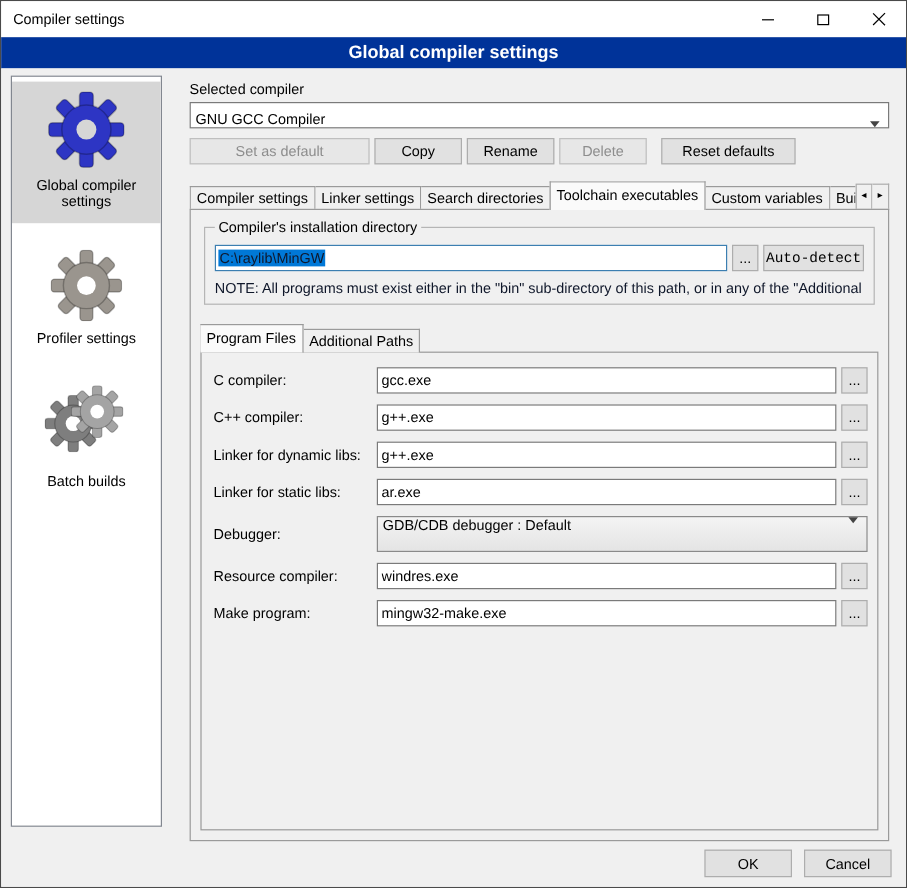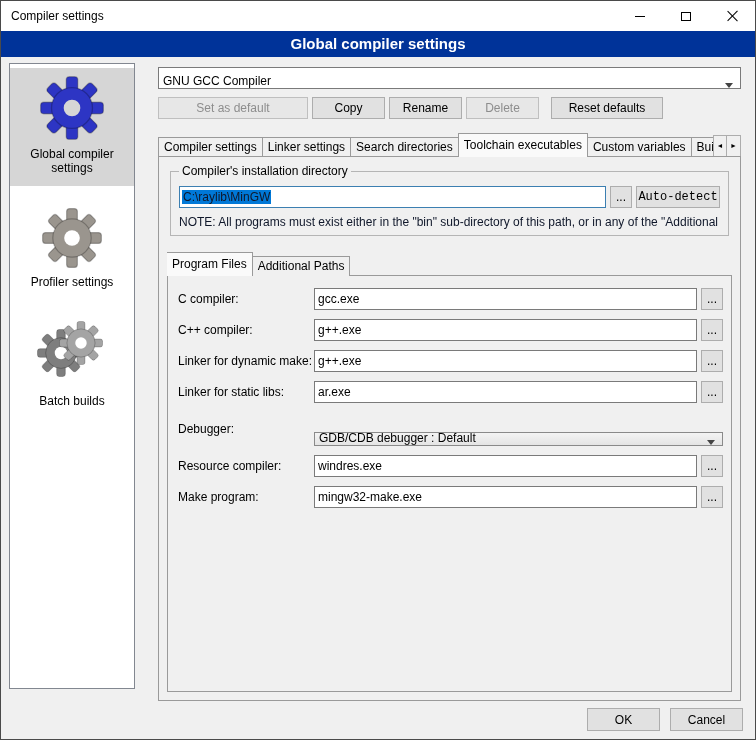--- a/index.html
+++ b/index.html
@@ -76,21 +76,21 @@
   .btn-browse { width:22px; flex-shrink:0; }
   .btn-autodetect { width:84px; flex-shrink:0;font-family:Liberation Mono, monospace; }
   .note { margin-top:7px; color:#0f172a; white-space:nowrap; overflow:hidden; }
 
   .inner-tabstrip { margin-top:16px; height:24px; flex-shrink:0; }
   .inner-page { border:1px solid #9a9a9a; background:#f0f0f0; margin-top:-1px; flex:1; padding:12px 8px 16px 10px; }
 
   .field-row { display:flex; align-items:center; margin-bottom:9px; }
   .field-label { width:136px; flex-shrink:0; }
   .field-input { flex:1; height:22px; border:1px solid #7a7a7a; background:#fff; padding:0 3px; font-family:inherit; font-size:12px; min-width:0; }
-  .combo-field { flex:1; height:14px; background:linear-gradient(#f4f4f4,#e4e4e4); border:1px solid #8a8a8a; display:flex; align-items:flex-end; padding:0 7px 0 4px;margin-top:20px; }
+  .combo-field { flex:1; height:30px; background:linear-gradient(#f4f4f4,#e4e4e4); border:1px solid #8a8a8a; display:flex; align-items:flex-start; padding:0 7px 0 4px; }
   .combo-field .combo-text { flex:1; }
 
   
   .footer { position:absolute; right:12px; bottom:8px; display:flex; gap:10px;border-radius:8px; }
   .btn-ok, .btn-cancel { width:73px; height:23px; }
 </style>
 </head>
 <body>
 
 <svg width="0" height="0" style="position:absolute">
@@ -148,20 +148,21 @@
           <svg class="gear g2" width="44" height="44">
               <use href="#gear"></use>
             </svg>
         </div>
         <div class="side-label">Batch builds</div>
       </div>
     </div>
 
     <div class="main">
 
+      <div class="field-caption">Selected compiler</div>
 
       <div class="combo">
         <span class="combo-text">GNU GCC Compiler</span>
         <span class="arrow-down"></span>
       </div>
 
       <div class="btn-row">
         <button class="btn btn-setdef disabled">Set as default</button>
         <button class="btn btn-copy">Copy</button>
         <button class="btn btn-rename">Rename</button>
@@ -213,21 +214,21 @@
             <button class="btn btn-browse" style="margin-left:4px">...</button>
           </div>
 
           <div class="field-row">
             <span class="field-label">C++ compiler:</span>
             <input class="field-input" type="text" value="g++.exe" style="">
             <button class="btn btn-browse" style="margin-left:4px">...</button>
           </div>
 
           <div class="field-row">
-            <span class="field-label">Linker for dynamic make:</span>
+            <span class="field-label">Linker for dynamic libs:</span>
             <input class="field-input" type="text" value="g++.exe" style="">
             <button class="btn btn-browse" style="margin-left:4px">...</button>
           </div>
 
           <div class="field-row">
             <span class="field-label">Linker for static libs:</span>
             <input class="field-input" type="text" value="ar.exe" style="">
             <button class="btn btn-browse" style="margin-left:4px">...</button>
           </div>
 

